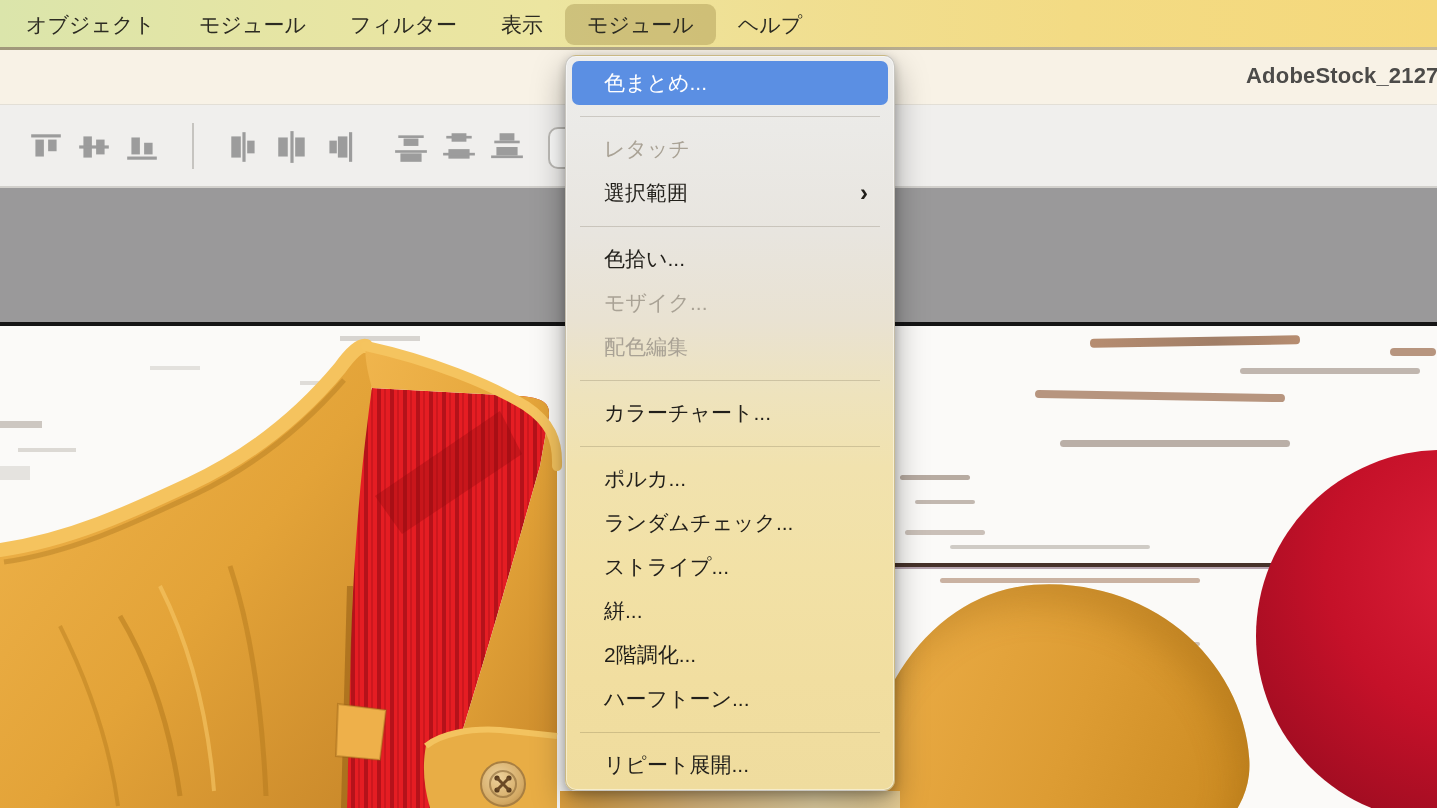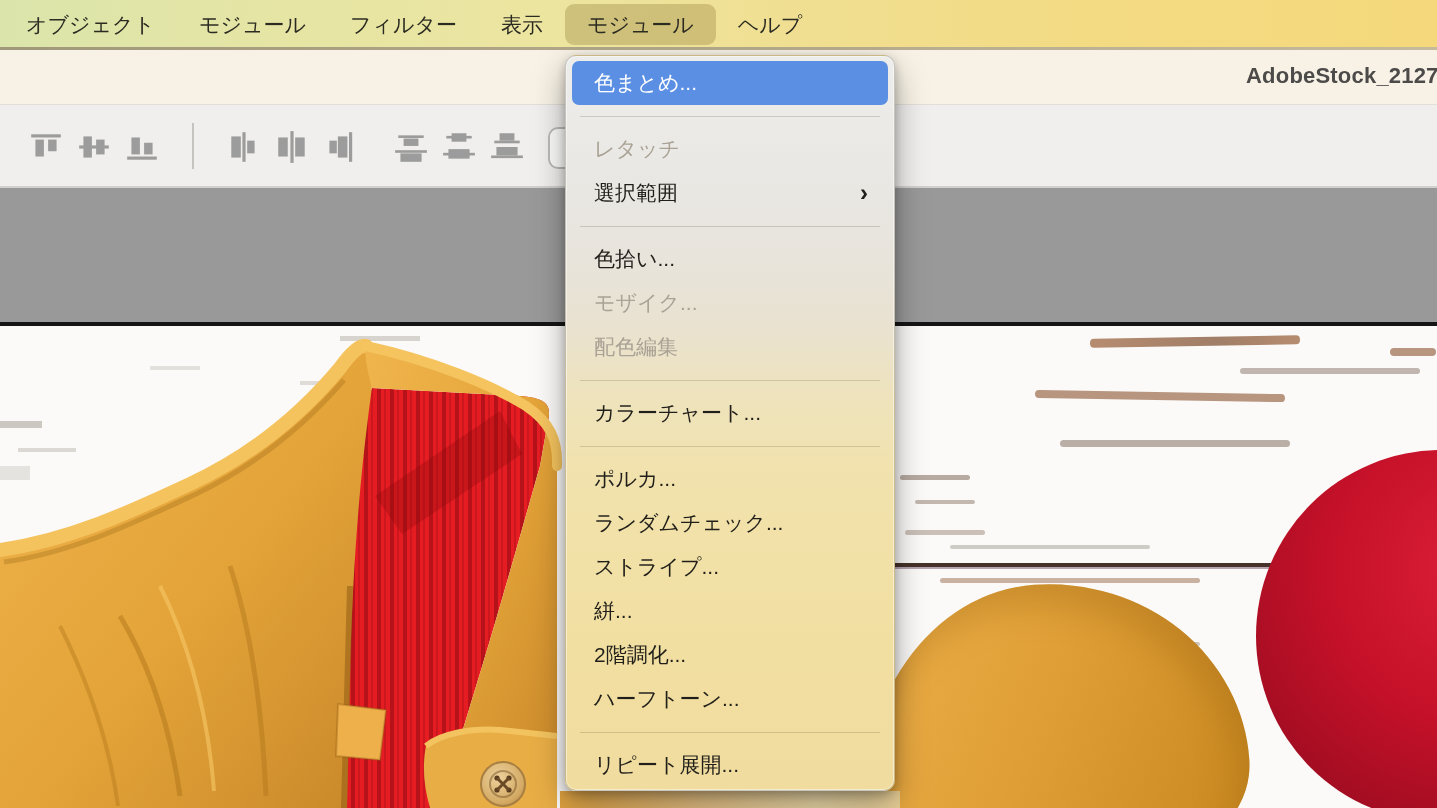--- a/index.html
+++ b/index.html
@@ -65,21 +65,21 @@
   
   .dropdown{
     position:absolute;left:565px;top:55px;width:330px;height:736px;z-index:50;
     border-radius:11px;box-sizing:border-box;padding-top:5px;
     background:linear-gradient(180deg,#ededec 0%,#ebeae7 10%,#e8e5df 24%,#e9e2d2 36%,#eee3bd 46%,#f1e2ae 56%,#f2e1a6 70%,#f1dea0 85%,#efdc9e 100%);
     box-shadow:0 14px 32px rgba(0,0,0,.34),0 3px 10px rgba(0,0,0,.22),inset 0 0 0 1px rgba(255,255,255,.45);
     border:1px solid rgba(70,60,35,.22);
   }
   .dd-item{
     position:relative;height:44px;display:flex;align-items:center;
-    margin:0 6px;padding:0 22px;border-radius:7px;
+    margin:0 6px;padding:0 32px;border-radius:7px;
     font-size:21px;color:#211f1a;white-space:nowrap;
   }
   .dd-item.highlighted{background:#5b8fe3;color:#ffffff;}
   .dd-item.disabled{color:#a9a295;}
   .dd-sep{height:22px;display:flex;align-items:center;margin:0 14px;}
   .dd-sep::after{content:"";width:100%;height:1px;background:rgba(60,50,30,.18);}
   .dd-chevron{position:absolute;right:20px;font-size:24px;font-weight:bold;color:#211f1a;line-height:1;}
 </style>
 </head>
 <body>

